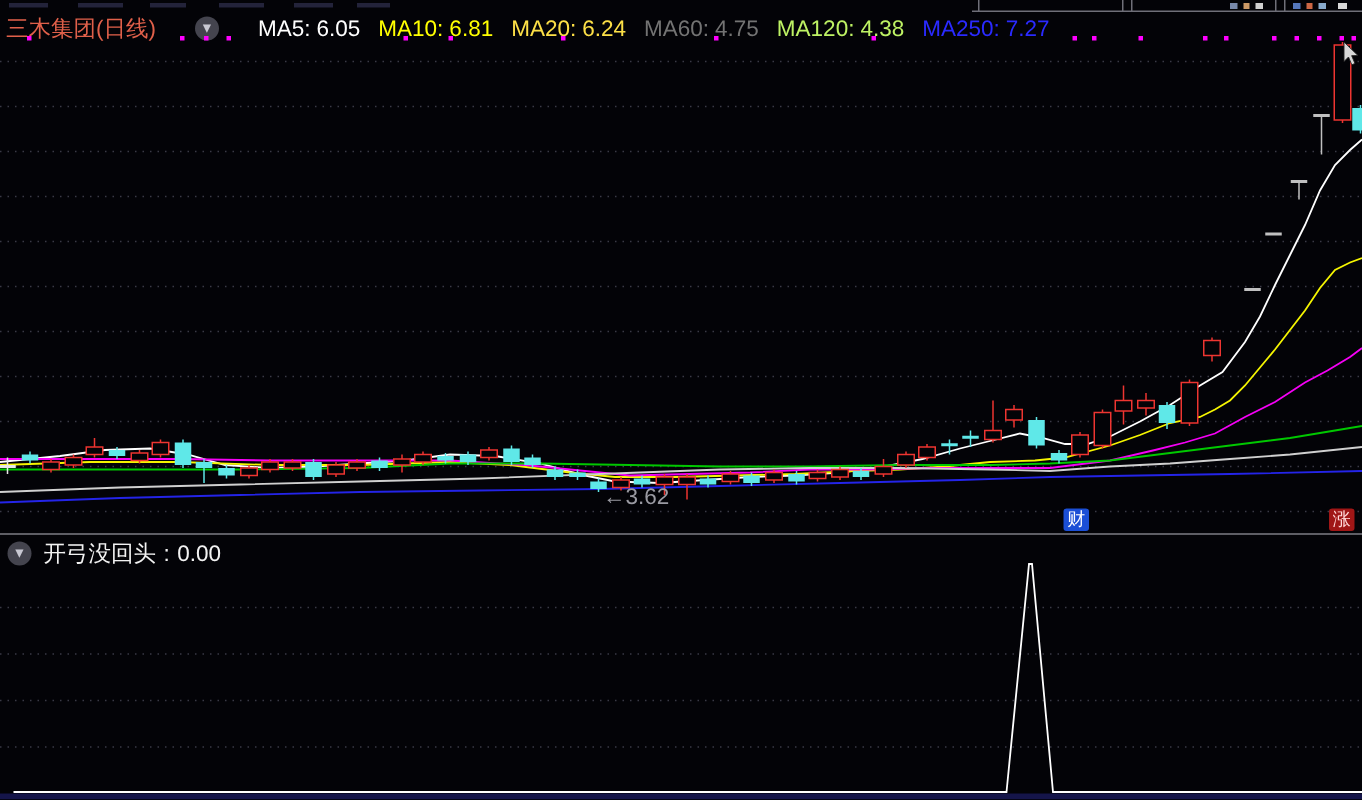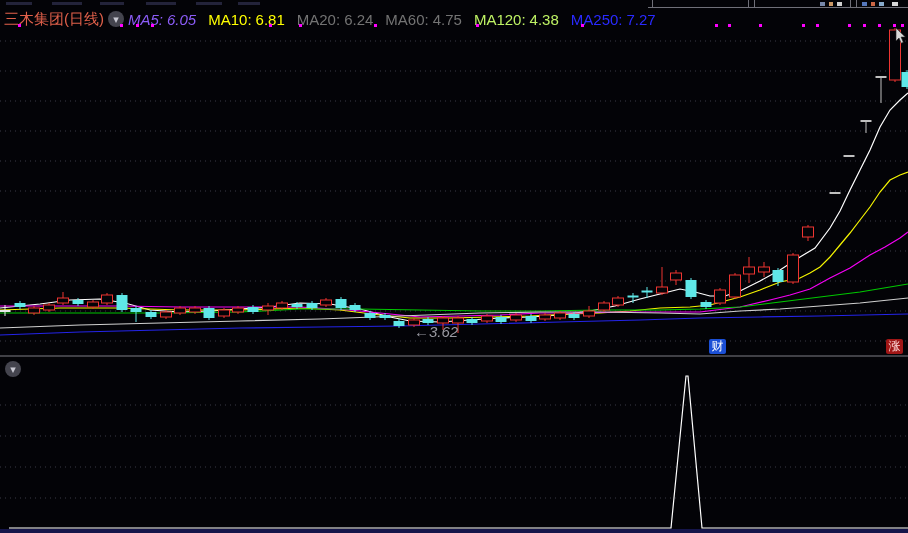--- a/index.html
+++ b/index.html
@@ -5,21 +5,21 @@
   html,body{margin:0;padding:0;background:#030307;width:908px;height:533px;overflow:hidden;
     font-family:"Liberation Sans","DejaVu Sans",sans-serif;}
   #app{position:relative;width:908px;height:533px;background:#030307;}
   
   #topstrip{position:absolute;left:0;top:0;width:908px;height:8px;}
   .frag{position:absolute;top:2px;height:3px;background:#23233a;}
   .cfrag{position:absolute;height:4px;top:2px;}
   #topline{position:absolute;left:648px;top:7px;width:260px;height:1px;background:#6f6f78;}
   .vtick{position:absolute;top:0;width:1px;height:8px;background:#6f6f78;}
   
-  #header{position:absolute;left:0;top:8px;width:908px;height:22px;display:flex;align-items:center;gap:4px;padding-left:4px;box-sizing:border-box;}
+  #header{position:absolute;left:0;top:8px;width:908px;height:22px;display:flex;align-items:center;gap:26px;padding-left:4px;box-sizing:border-box;}
   #title{color:#e0604a;font-size:15px;white-space:nowrap;}
   .chev{width:16px;height:16px;border-radius:50%;background:#44444e;color:#c8c8d2;font-size:11px;
     display:flex;align-items:center;justify-content:center;line-height:1;flex:0 0 auto;cursor:pointer;}
   .ma-item{font-size:15px;white-space:nowrap;}
   .ma-item .v{margin-left:4px;}
   
   #chart-svg{position:absolute;left:0;top:0;z-index:1;}
   
   #anno{position:absolute;z-index:3;color:#9a9aa2;font-size:15px;}
   .badge{position:absolute;z-index:3;width:17px;height:15px;font-size:12px;line-height:15px;text-align:center;border-radius:2px;cursor:pointer;}
@@ -222,34 +222,37 @@
       <rect x="901.5" y="72" width="11" height="15" fill="#5fe8e8"></rect>
       <line x1="0" y1="356" x2="908" y2="356" stroke="#7e7e86" stroke-width="1"></line>
       <polyline points="9,528 671,528 686,376 688,376 702,528 908,528" fill="none" stroke="#ffffff" stroke-width="1.2"></polyline>
       <path d="M896,28 l0,13 l3,-3 l2.2,5.2 l2.1,-0.9 l-2.2,-5.2 l4.2,-0.1 z" fill="#d8d8d8" stroke="#222" stroke-width="0.6"></path>
     </svg>
 
   <div id="header">
     <span id="title">三木集团(日线)</span>
     <span class="chev">▾</span>
     <span id="ma-items" style="display: flex; gap: 12px;">
-        <span class="ma-item" style="color: #8b5cf6; font-style: italic;"><span>MA5:</span><span class="v">6.05</span></span>
+        <span class="ma-item" style="color: #ffffff;"><span>MA5:</span><span class="v">6.05</span></span>
         <span class="ma-item" style="color: rgb(255, 255, 0);"><span>MA10:</span><span class="v">6.81</span></span>
-        <span class="ma-item" style="color: #737373;"><span>MA20:</span><span class="v">6.24</span></span>
+        <span class="ma-item" style="color: #fde047;"><span>MA20:</span><span class="v">6.24</span></span>
         <span class="ma-item" style="color: #737373;"><span>MA60:</span><span class="v">4.75</span></span>
         <span class="ma-item" style="color: #bef264;"><span>MA120:</span><span class="v">4.38</span></span>
         <span class="ma-item" style="color: rgb(42, 42, 255);"><span>MA250:</span><span class="v">7.27</span></span>
       </span>
   </div>
 
-  <div id="anno" style="left: 414px; top: 323px; font-style: italic;">←3.62</div>
+  <div id="anno" style="left: 402px; top: 323px;">←3.62</div>
 
   <div id="badges">
       <div class="badge" style="left: 709px; top: 339px; background: rgb(27, 79, 214); color: rgb(255, 255, 255);">财</div>
       <div class="badge" style="left: 886px; top: 339px; background: rgb(160, 22, 22); color: rgb(255, 216, 216);">涨</div>
     </div>
 
   <div id="panel-header">
     <span class="chev">▾</span>
+    <span id="panel-title">
+      <span>开弓没回头</span><span class="sep">:</span><span>0.00</span>
+    </span>
   </div>
 
   <div id="bottomstrip"></div>
 </div>
 
 </body></html>

